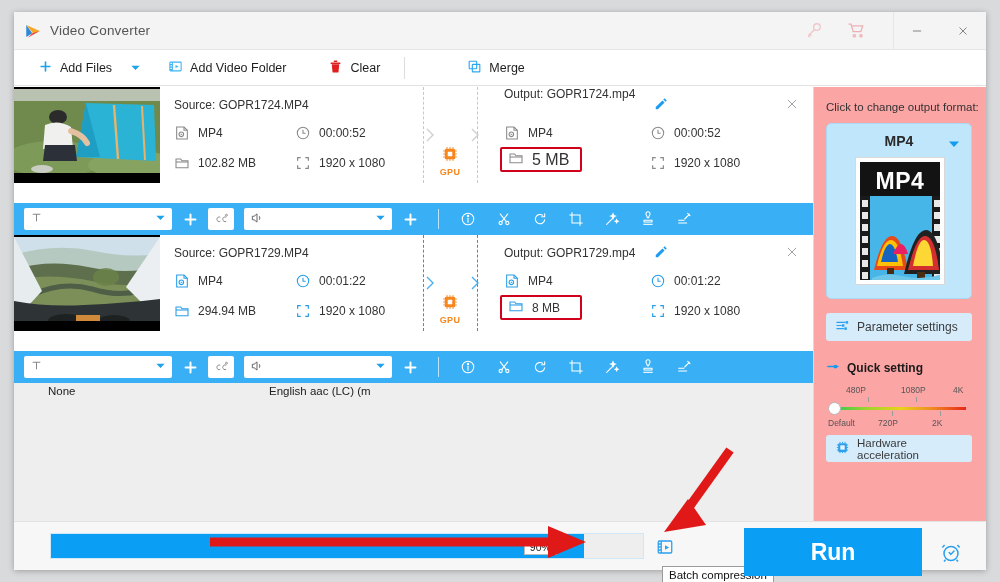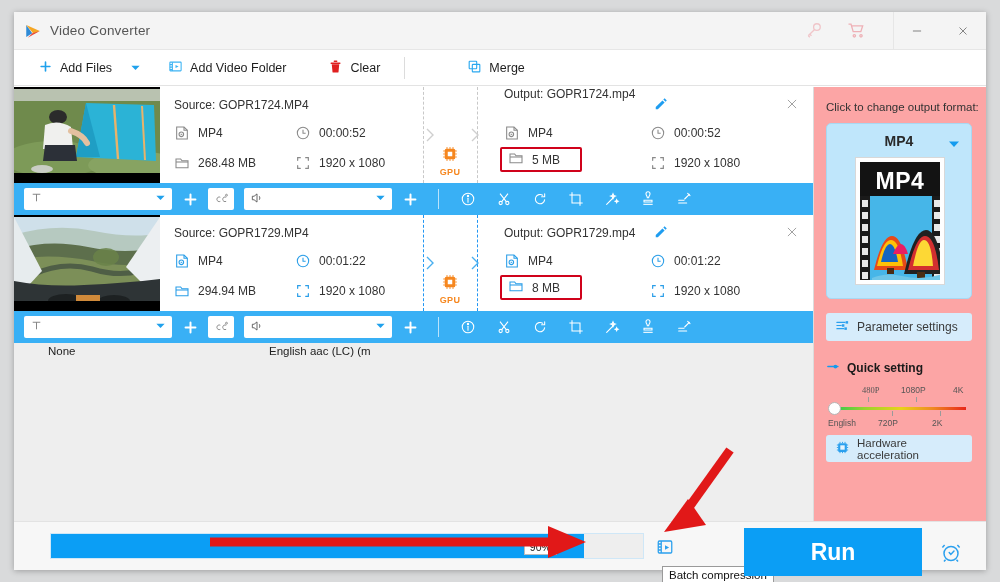--- a/index.html
+++ b/index.html
@@ -26,21 +26,21 @@
   .tool .lbl { white-space:nowrap; }
   .caret-btn { width:26px; height:30px; display:flex; align-items:center; justify-content:center; cursor:pointer; }
   .tsep { width:1px; height:22px; background:#dcdcdc; margin:0 14px; }
 
   
   .body { position:absolute; left:0; top:75px; right:0; bottom:49px; display:flex; }
   .list { position:relative; width:800px; background:#eeeeee; border-right:1px solid #dcdcdc; overflow:hidden; }
   .side { flex:1; background:#fca5a5; position:relative; }
 
   
-  .card { position:relative; height:96px; background:#fff; display:flex; }
+  .card { position:relative; height:116px; background:#fff; display:flex; }
   .thumb { width:146px; height:96px; background:#000; position:relative; overflow:hidden; flex:none; }
   .info { flex:1; position:relative; }
 
   .src { position:absolute; left:14px; top:11px; font-size:12px; color:#333; }
   .meta { position:absolute; display:flex; align-items:center; gap:8px; font-size:12px; color:#333; }
   .meta .mi { width:16px; height:16px; flex:none; }
 
   .sep-zone { position:absolute; left:263px; top:0; width:55px; height:96px; }
   .dashv { position:absolute; top:0; width:0; height:96px; border-left:1px dashed #c8c8c8; }
   .dashv.blue { border-left-color:#2196f3; }
@@ -256,21 +256,21 @@
             <span>00:00:52</span>
           </div>
 
           <div class="meta" style="left:14px; top:68px;">
             <span class="mi">
               <svg viewBox="0 0 24 24" width="16" height="16" fill="none" stroke="#8a8a8a" stroke-width="1.6">
                 <path d="M3 6 h7 l2 2.6 h9 V19 H3 Z"></path>
                   <path d="M3 10.5 h18"></path>
               </svg>
             </span>
-            <span>268.48 MB</span>
+            <span>102.82 MB</span>
           </div>
 
           <div class="meta" style="left:135px; top:68px;">
             <span class="mi">
               <svg viewBox="0 0 24 24" width="16" height="16" fill="none" stroke="#8a8a8a" stroke-width="1.8" stroke-linecap="round">
                 <path d="M4 8 V4 h4 M16 4 h4 v4 M20 16 v4 h-4 M8 20 H4 v-4"></path>
               </svg>
             </span>
             <span>1920 x 1080</span>
           </div>
@@ -338,21 +338,21 @@
             </div>
 
             <div class="hl" style="left:10px; top:60px; width:82px; height:25px;">
               <div class="hl-inner">
                 <span class="mi">
                   <svg viewBox="0 0 24 24" width="16" height="16" fill="none" stroke="#8a8a8a" stroke-width="1.6">
                     <path d="M3 6 h7 l2 2.6 h9 V19 H3 Z"></path>
                       <path d="M3 10.5 h18"></path>
                   </svg>
                 </span>
-                <span style="font-size:12px">5 MB</span>
+                <span style="font-size:16px">5 MB</span>
               </div>
             </div>
 
             <div class="meta" style="left:160px; top:68px;">
               <span class="mi">
                 <svg viewBox="0 0 24 24" width="16" height="16" fill="none" stroke="#8a8a8a" stroke-width="1.8" stroke-linecap="round">
                   <path d="M4 8 V4 h4 M16 4 h4 v4 M20 16 v4 h-4 M8 20 H4 v-4"></path>
                 </svg>
               </span>
               <span>1920 x 1080</span>
@@ -771,30 +771,30 @@
         <span>
           <svg viewBox="0 0 24 24" width="15" height="15" stroke="#139bef" stroke-width="2.4" stroke-linecap="round">
               <path d="M3 12 h16"></path>
               <circle cx="15" cy="12" r="3" fill="#139bef" stroke="none"></circle>
             </svg>
         </span>
         <span class="ql">Quick setting</span>
       </div>
 
       <div class="slider">
-        <div class="tl" style="left:34px; top:0;font-family:Liberation Serif, serif;">480P</div>
+        <div class="tl" style="left:18px; top:0;">480P</div>
         <div class="tl" style="left:73px; top:0;">1080P</div>
         <div class="tl" style="left:125px; top:0;text-align:right;">4K</div>
         <div class="tick" style="left:40px; top:12px;"></div>
         <div class="tick" style="left:88px; top:12px;"></div>
         <div class="sl-track"></div>
         <div class="sl-knob"></div>
         <div class="tick" style="left:64px; top:26px;"></div>
         <div class="tick" style="left:112px; top:26px;"></div>
-        <div class="tl" style="left:0px;  top:33px;">English</div>
+        <div class="tl" style="left:0px;  top:33px;">Default</div>
         <div class="tl" style="left:50px; top:33px;">720P</div>
         <div class="tl" style="left:104px; top:33px;">2K</div>
       </div>
 
       <div class="hwbtn">
         <span>
           <svg viewBox="0 0 24 24" width="15" height="15">
             <rect x="5" y="5" width="14" height="14" rx="2" fill="#2ba0ee"></rect>
             <rect x="8.5" y="8.5" width="7" height="7" fill="#e6f4fd"></rect>
             <g stroke="#2ba0ee" stroke-width="1.5">

